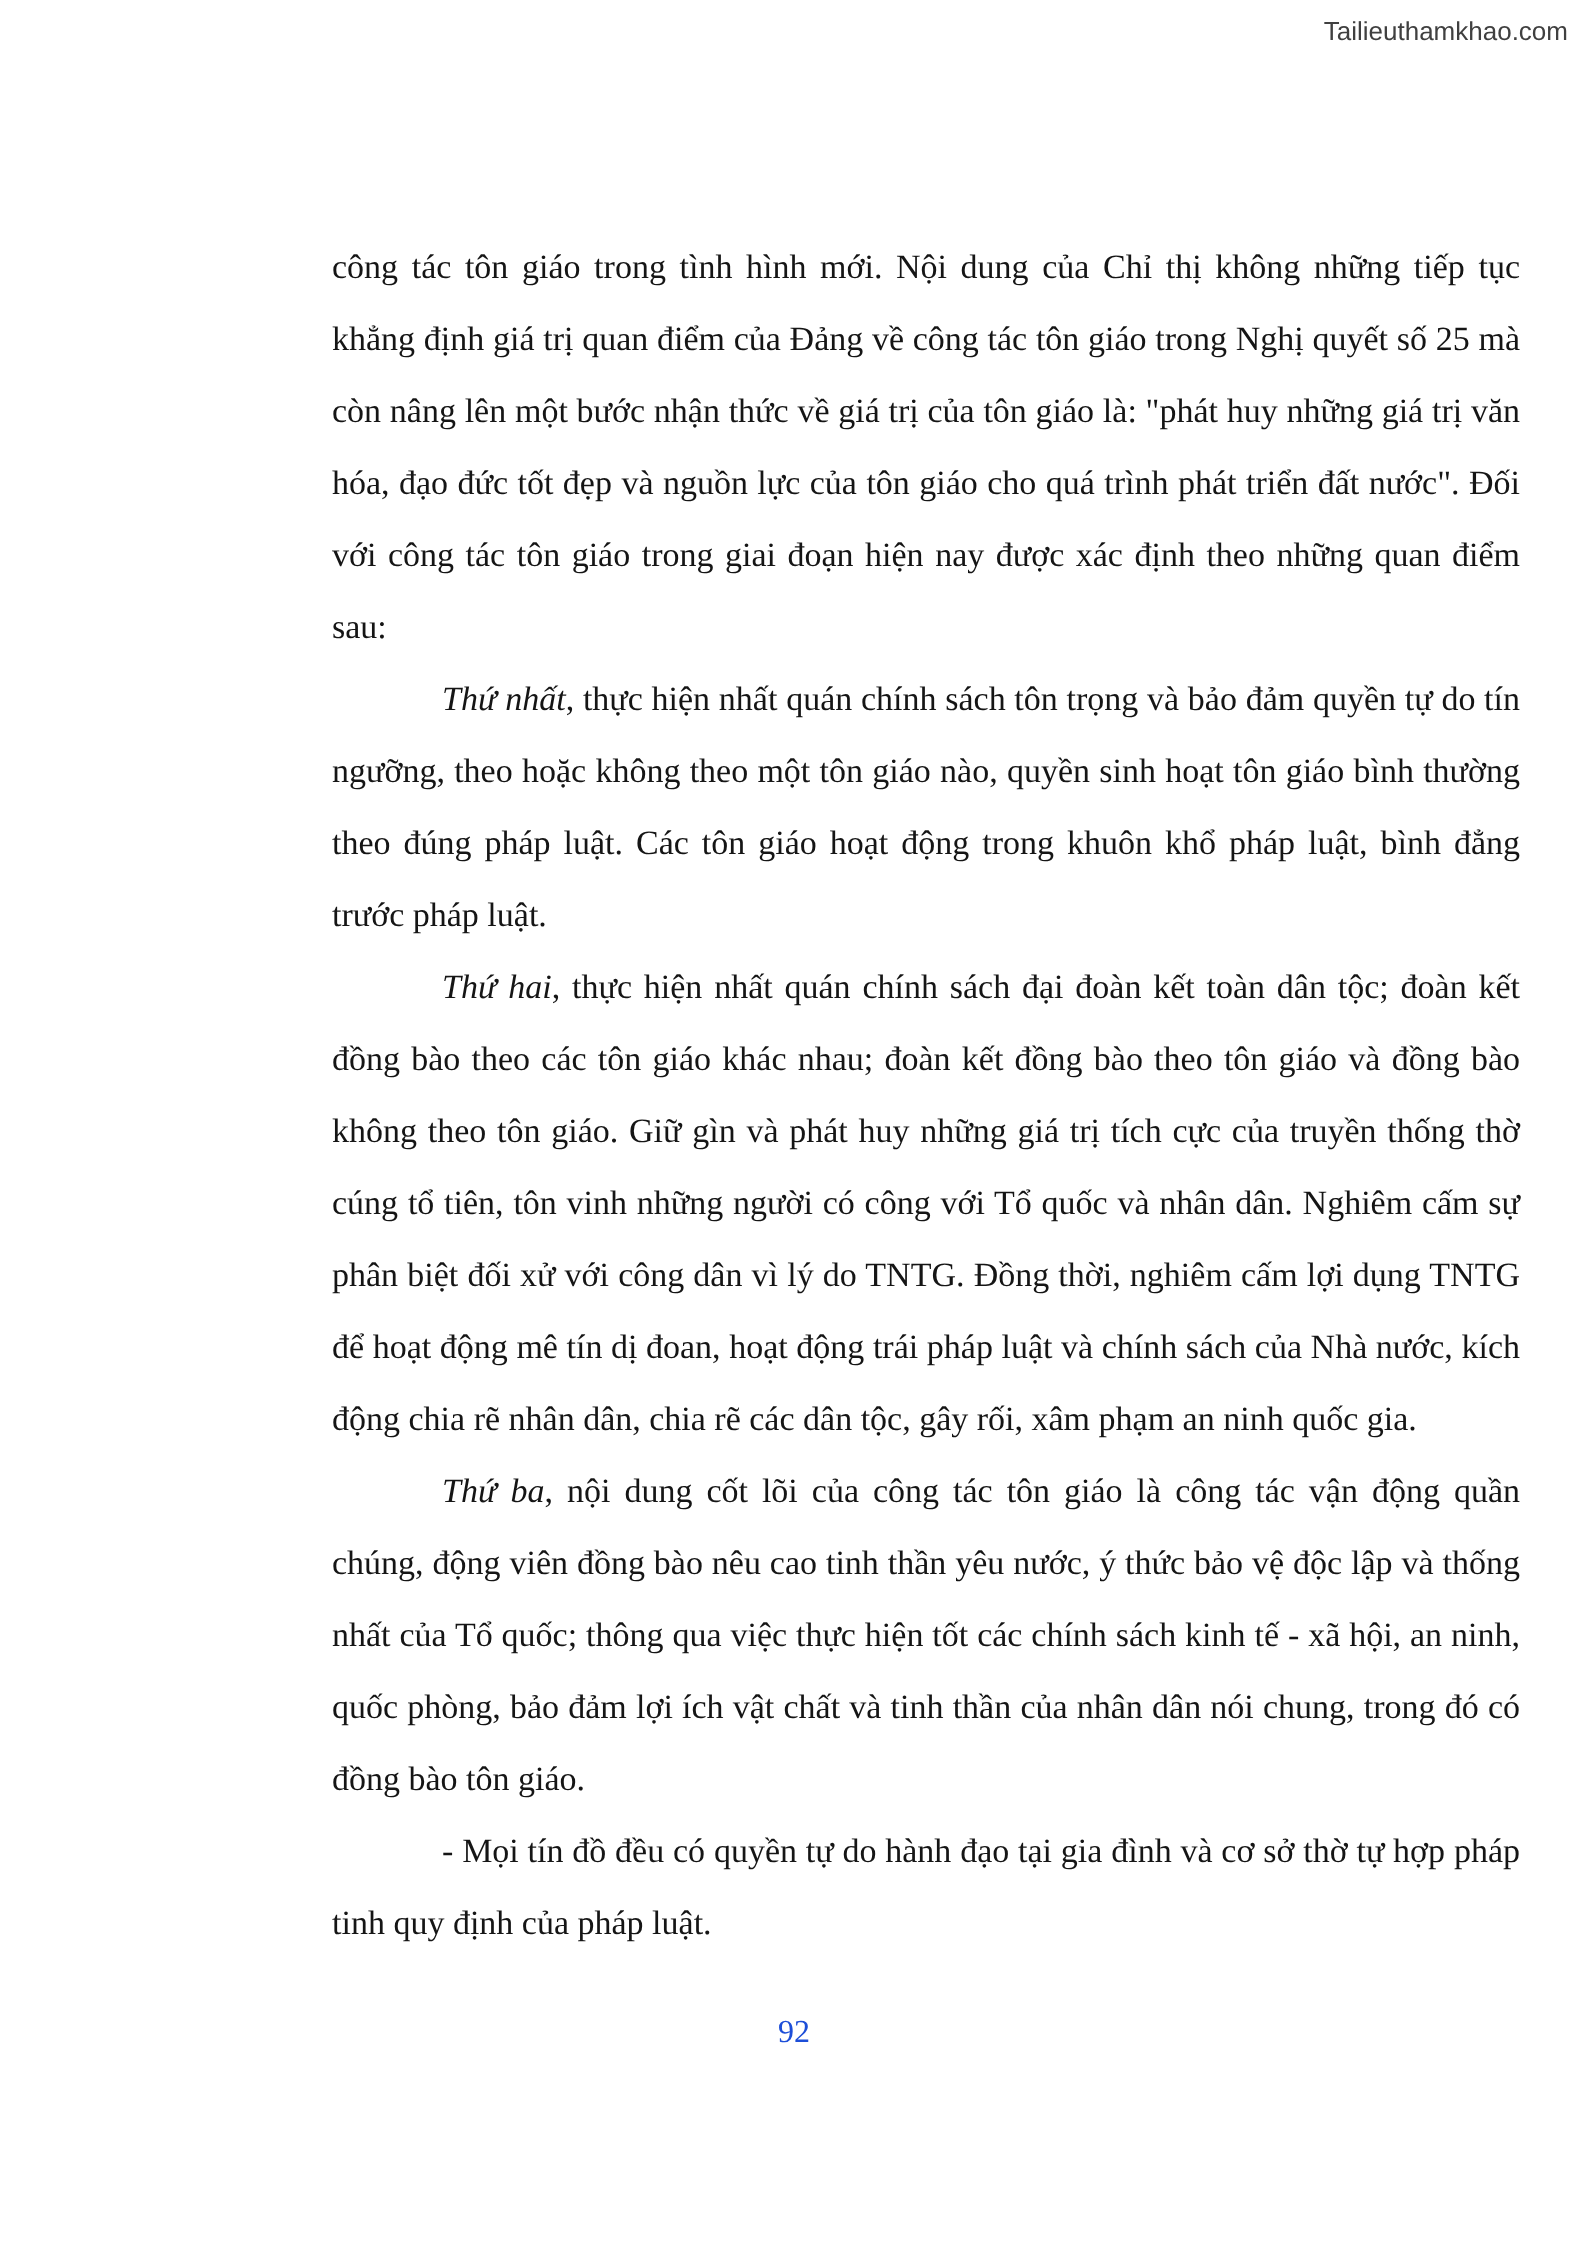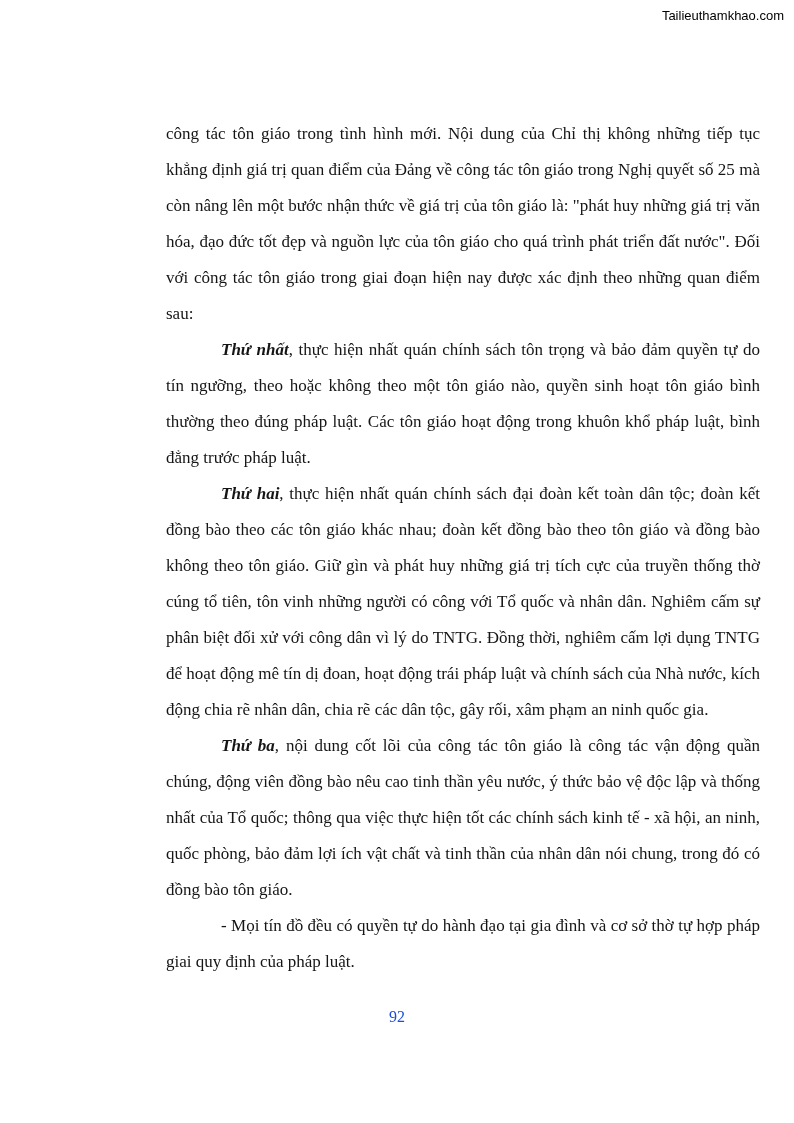--- a/index.html
+++ b/index.html
@@ -14,21 +14,21 @@
       overflow: hidden;
       font-family: "Liberation Serif", "DejaVu Serif", serif;
       color: #151515;
     }
     .watermark {
       position: absolute;
       top: 8px;
       right: 10px;
       font-family: "Liberation Sans", sans-serif;
       font-size: 13px;
-      color: #000000;
+      color: #404040;
     }
     .content {
       position: absolute;
       left: 128px;
       top: 116px;
       width: 594px;
       font-size: 17px;
       line-height: 36px;
       text-align: justify;
       margin-left: 38px;
@@ -36,21 +36,20 @@
     p.para {
       margin: 0;
       padding: 0;
       text-indent: 55px;
     }
     p.para.no-indent {
       text-indent: 0;
     }
     .lead {
       font-style: italic;
-      font-weight: bold;
     }
     .page-number {
       position: absolute;
       top: 1008px;
       left: 0;
       width: 794px;
       text-align: center;
       font-size: 16px;
       color: #1d4ed8;
     }
@@ -66,19 +65,19 @@
 
     <p class="para no-indent"><span>công tác tôn giáo trong tình hình mới. Nội dung của Chỉ thị không những tiếp tục khẳng định giá trị quan điểm của Đảng về công tác tôn giáo trong Nghị quyết số 25 mà còn nâng lên một bước nhận thức về giá trị của tôn giáo là: "phát huy những giá trị văn hóa, đạo đức tốt đẹp và nguồn lực của tôn giáo cho quá trình phát triển đất nước". Đối với công tác tôn giáo trong giai đoạn hiện nay được xác định theo những quan điểm sau:</span></p>
 
     <p class="para"><span class="lead">Thứ nhất</span><span>, thực hiện nhất quán chính sách tôn trọng và bảo đảm quyền tự do tín ngưỡng, theo hoặc không theo một tôn giáo nào, quyền sinh hoạt tôn giáo bình thường theo đúng pháp luật. Các tôn giáo hoạt động trong khuôn khổ pháp luật, bình đẳng trước pháp luật.</span></p>
 
     <p class="para"><span class="lead">Thứ hai</span><span>, thực hiện nhất quán chính sách đại đoàn kết toàn dân tộc; đoàn kết đồng bào theo các tôn giáo khác nhau; đoàn kết đồng bào theo tôn giáo và đồng bào không theo tôn giáo. Giữ gìn và phát huy những giá trị tích cực của truyền thống thờ cúng tổ tiên, tôn vinh những người có công với Tổ quốc và nhân dân. Nghiêm cấm sự phân biệt đối xử với công dân vì lý do TNTG. Đồng thời, nghiêm cấm lợi dụng TNTG để hoạt động mê tín dị đoan, hoạt động trái pháp luật và chính sách của Nhà nước, kích động chia rẽ nhân dân, chia rẽ các dân tộc, gây rối, xâm phạm an ninh quốc gia.</span></p>
 
     <p class="para"><span class="lead">Thứ ba</span><span>, nội dung cốt lõi của công tác tôn giáo là công tác vận động quần chúng, động viên đồng bào nêu cao tinh thần yêu nước, ý thức bảo vệ độc lập và thống nhất của Tổ quốc; thông qua việc thực hiện tốt các chính sách kinh tế - xã hội, an ninh, quốc phòng, bảo đảm lợi ích vật chất và tinh thần của nhân dân nói chung, trong đó có đồng bào tôn giáo.</span></p>
 
 
-    <p class="para"><span>- Mọi tín đồ đều có quyền tự do hành đạo tại gia đình và cơ sở thờ tự hợp pháp giai quy định của pháp luật.</span></p>
+    <p class="para"><span>- Mọi tín đồ đều có quyền tự do hành đạo tại gia đình và cơ sở thờ tự hợp pháp tinh quy định của pháp luật.</span></p>
 
   </div>
 
   <div class="page-number">92</div>
 
 </div>
 
 </body></html>

